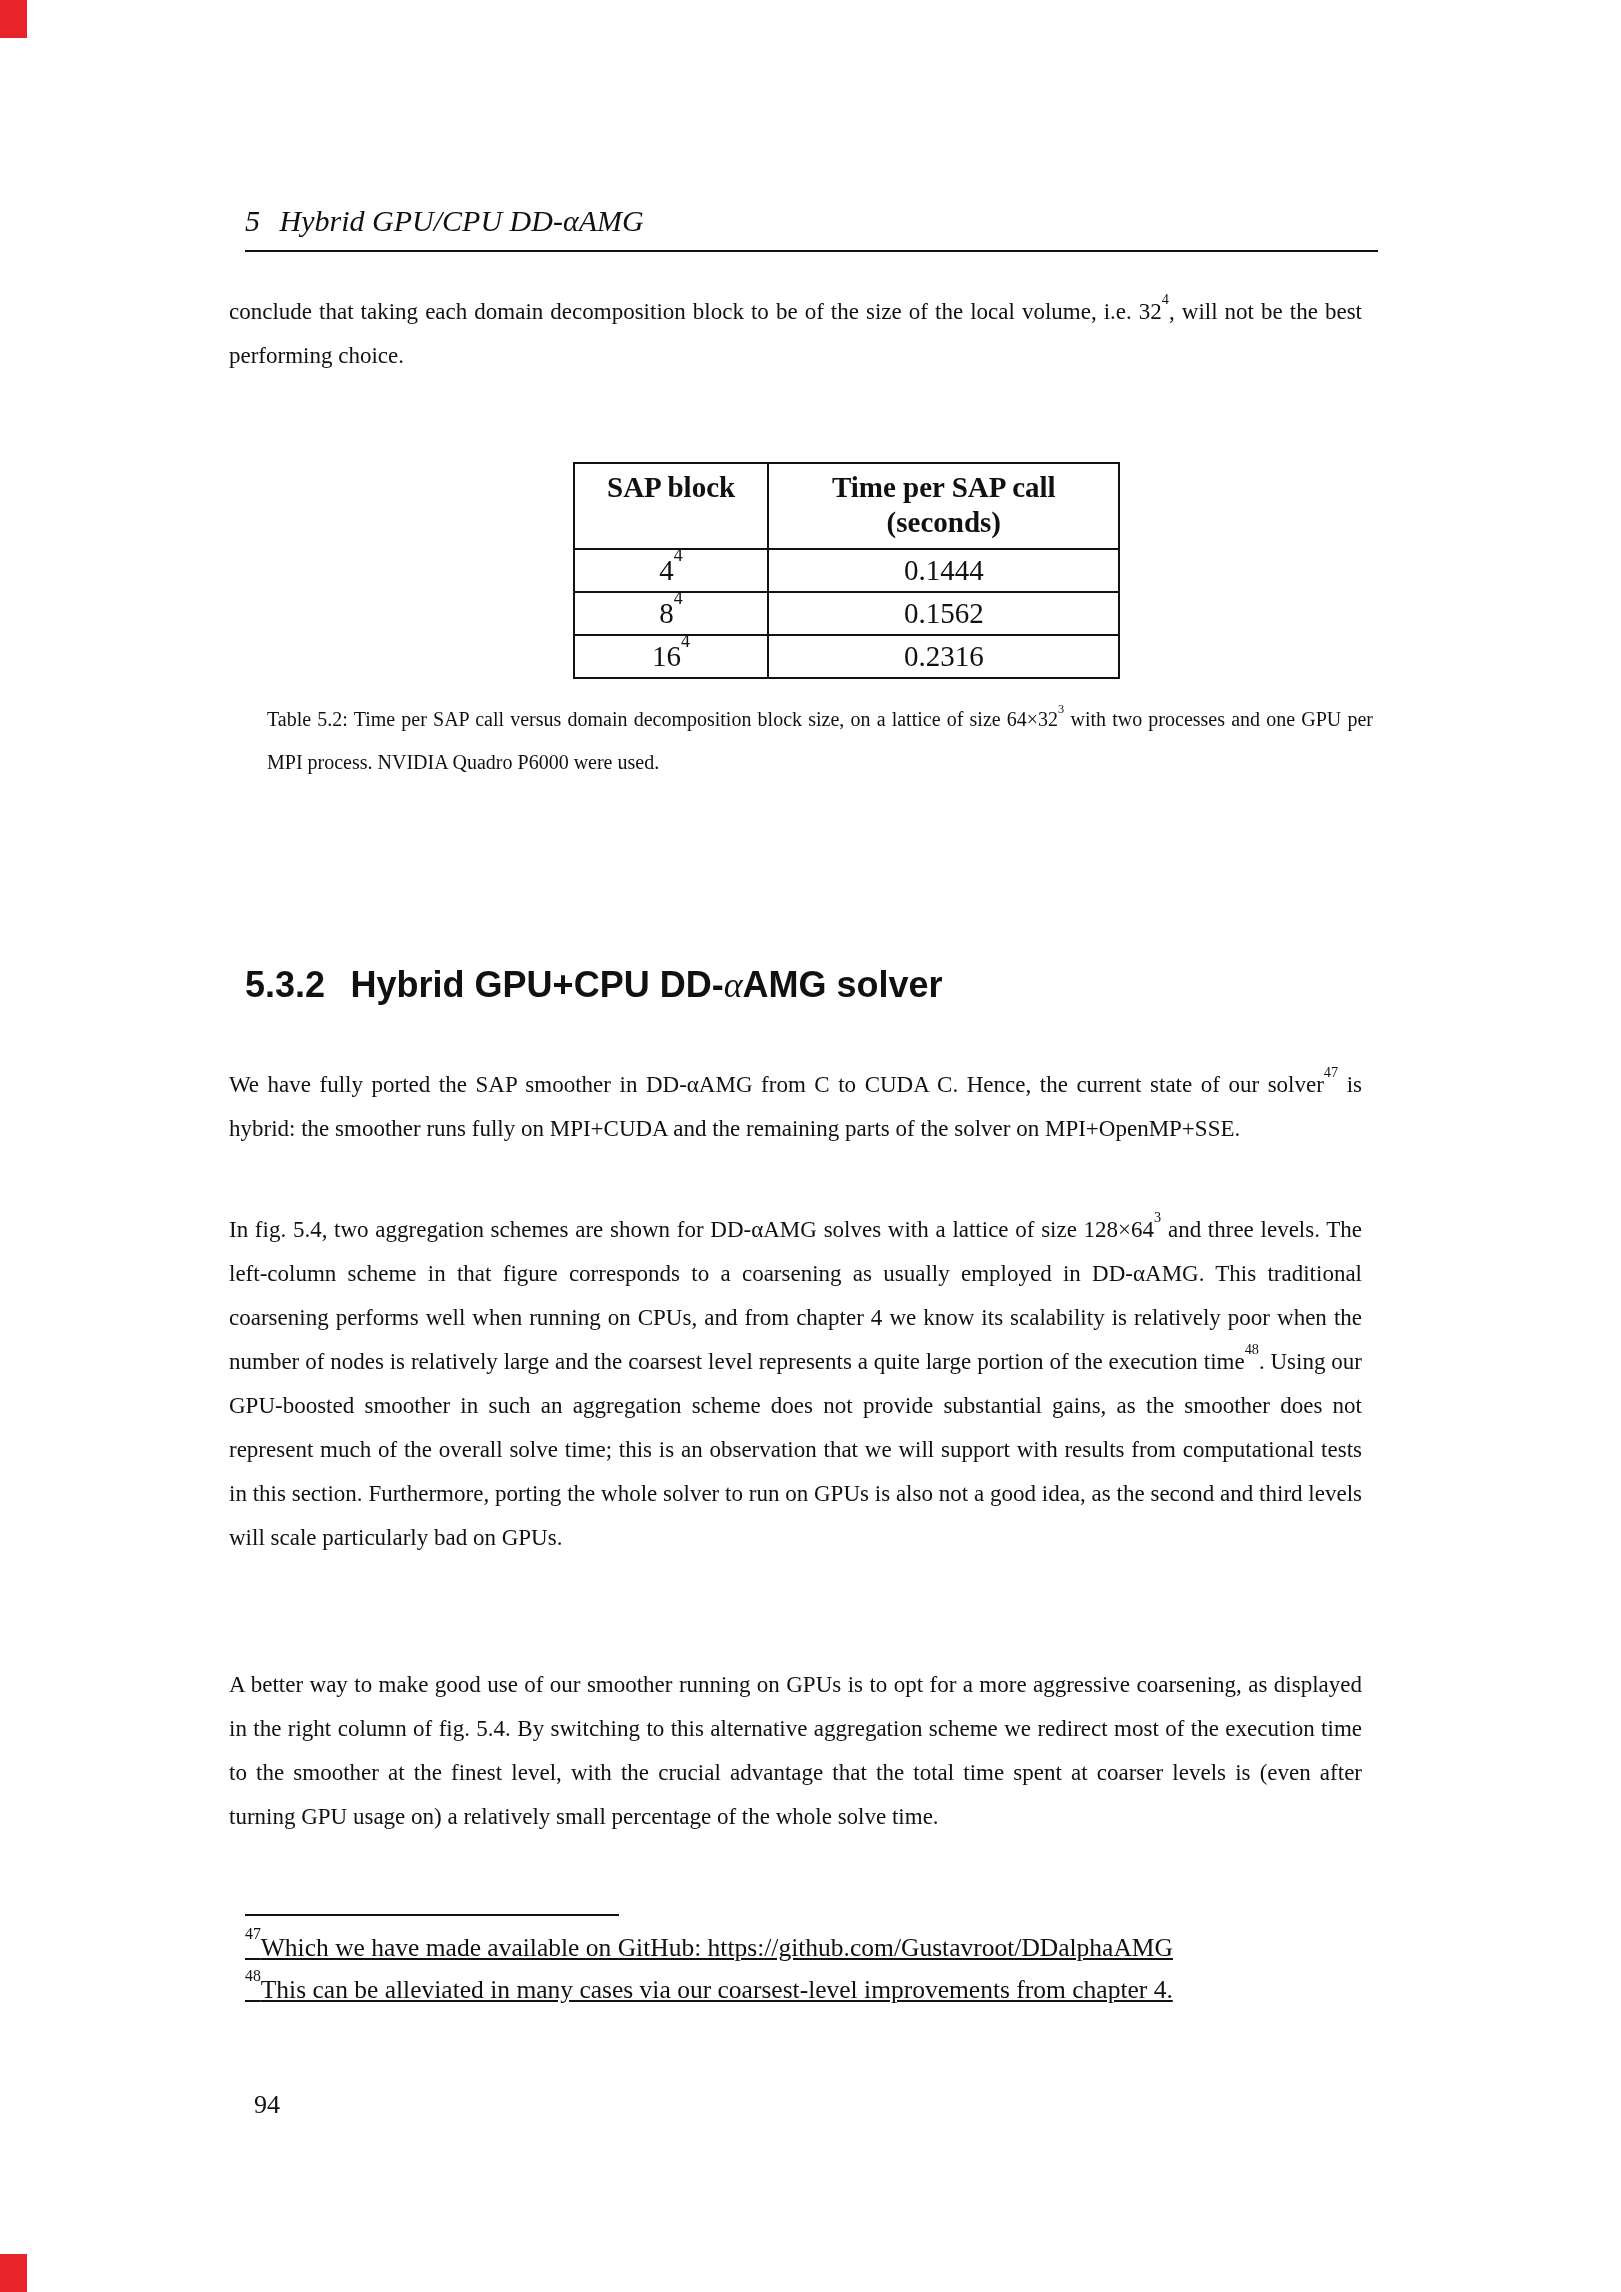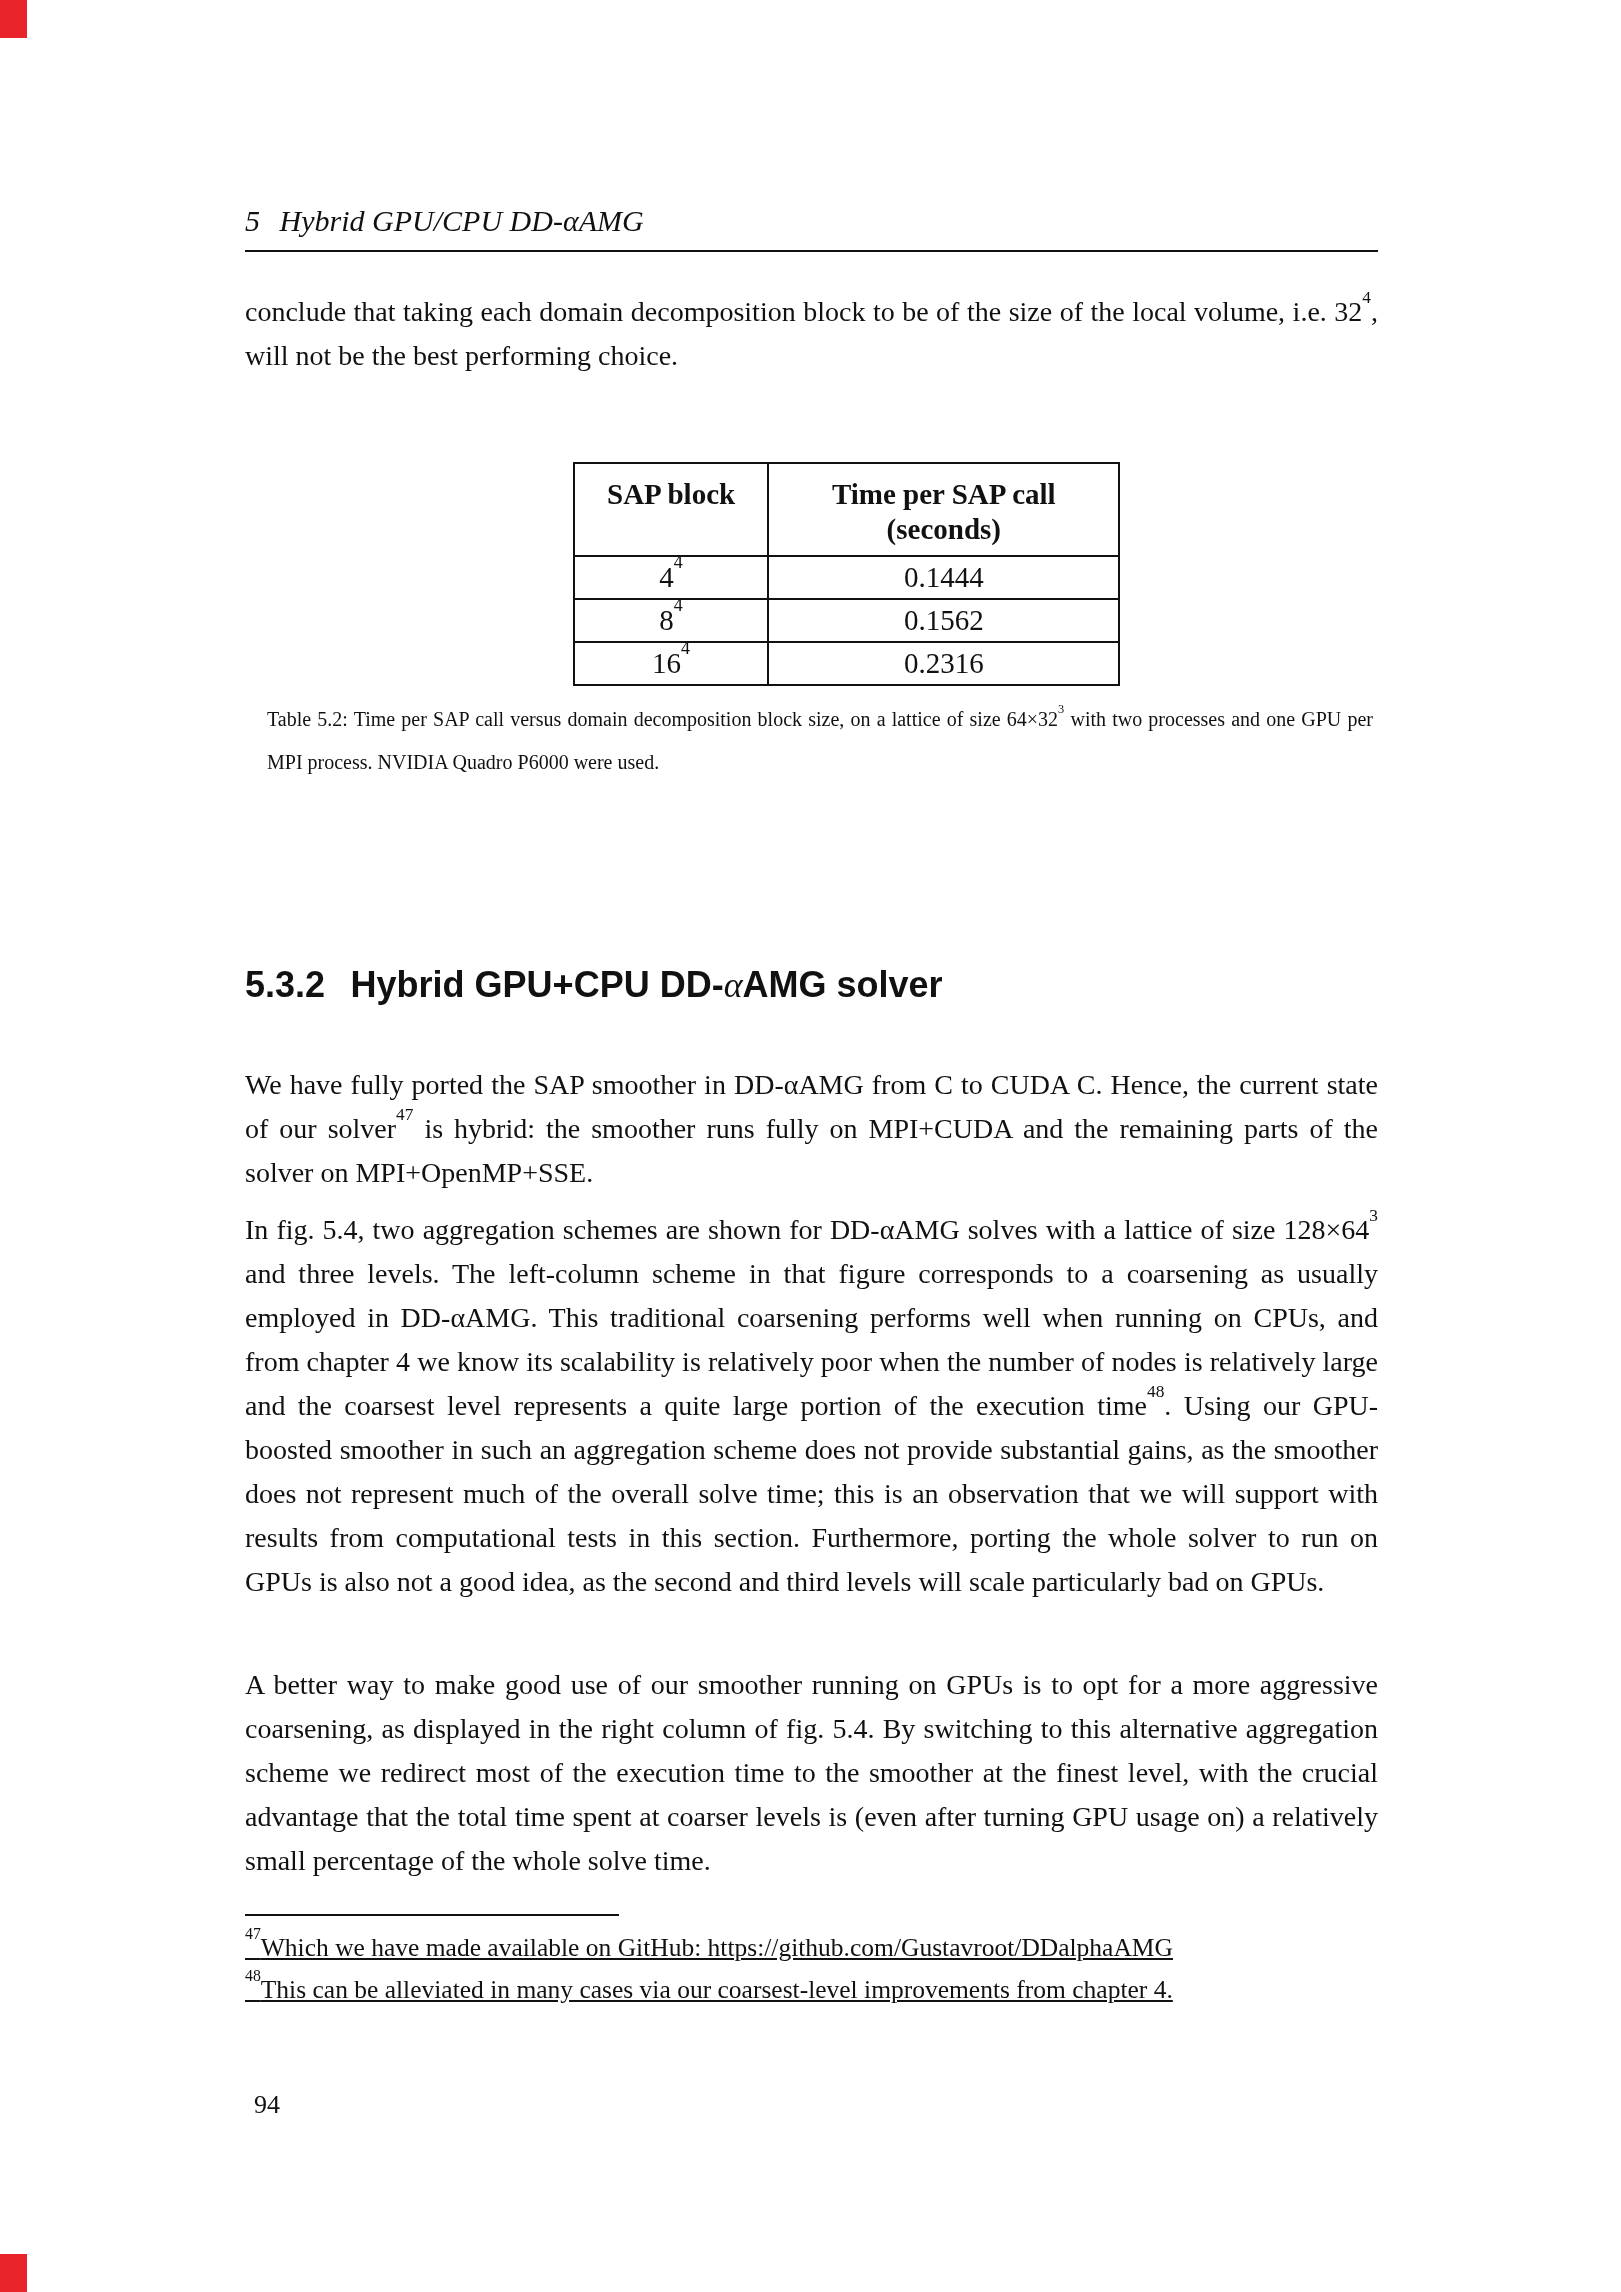--- a/index.html
+++ b/index.html
@@ -34,23 +34,23 @@
     font-size: 30px;
     line-height: 37px;
     border-bottom: 2px solid #111111;
     padding-bottom: 11px;
     white-space: nowrap;
   }
   .running-header .chap-num { margin-right: 19.6px; }
 
   .body-par {
     position: absolute;
-    left: 245px;
+    left: 229px;
     width: 1133px;
-    font-size: 28px;
+    font-size: 23px;
     line-height: 44px;
     text-align: justify;
     font-family: Liberation Serif, serif;
   }
   .intro-par  { top: 290px; }
   .par-a      { top: 1063px; }
   .par-b      { top: 1208px; }
   .par-c      { top: 1663px; }
 
   sup.s {
@@ -71,21 +71,21 @@
   table.sap td, table.sap th {
     border: 2.5px solid #111111;
     text-align: center;
     vertical-align: middle;
     padding: 0 17.6px;
   }
   table.sap th {
     font-weight: bold;
     height: 78px;
     vertical-align: top;
-    padding-top: 13px;
+    padding-top: 6px;
     line-height: 35px;
   }
   table.sap td { height: 41px; }
   table.sap .col1 { width: 157px; }
   table.sap .col2 { width: 314px; }
 
   .table-caption {
     position: absolute;
     left: 267px;
     top: 698px;

